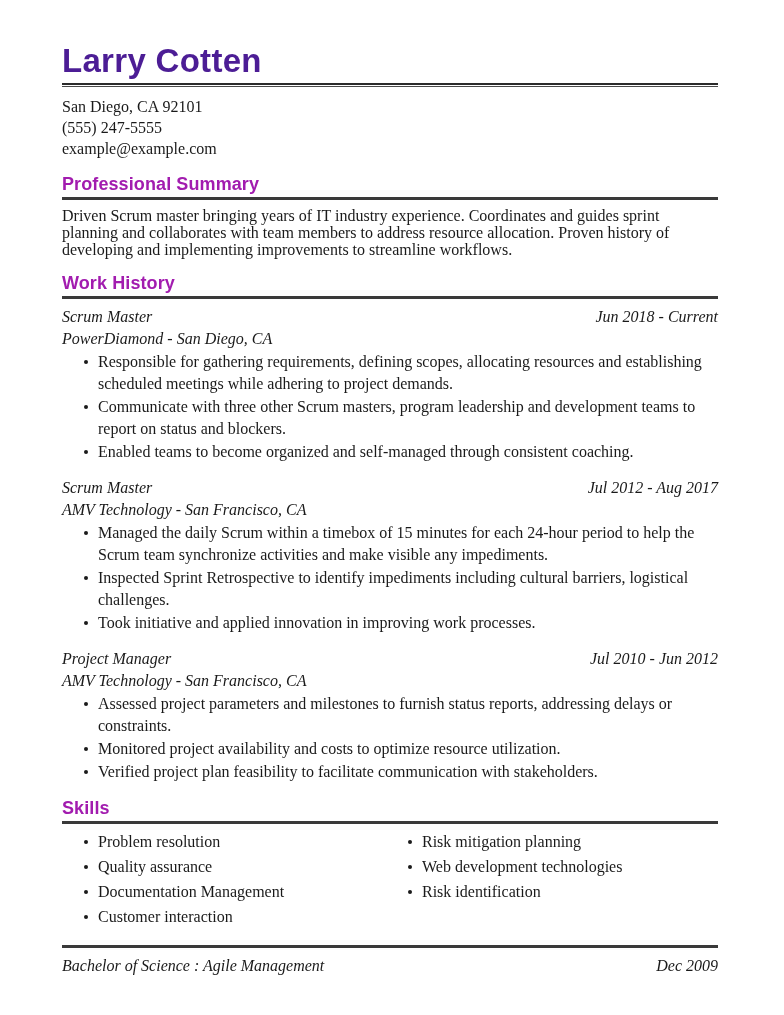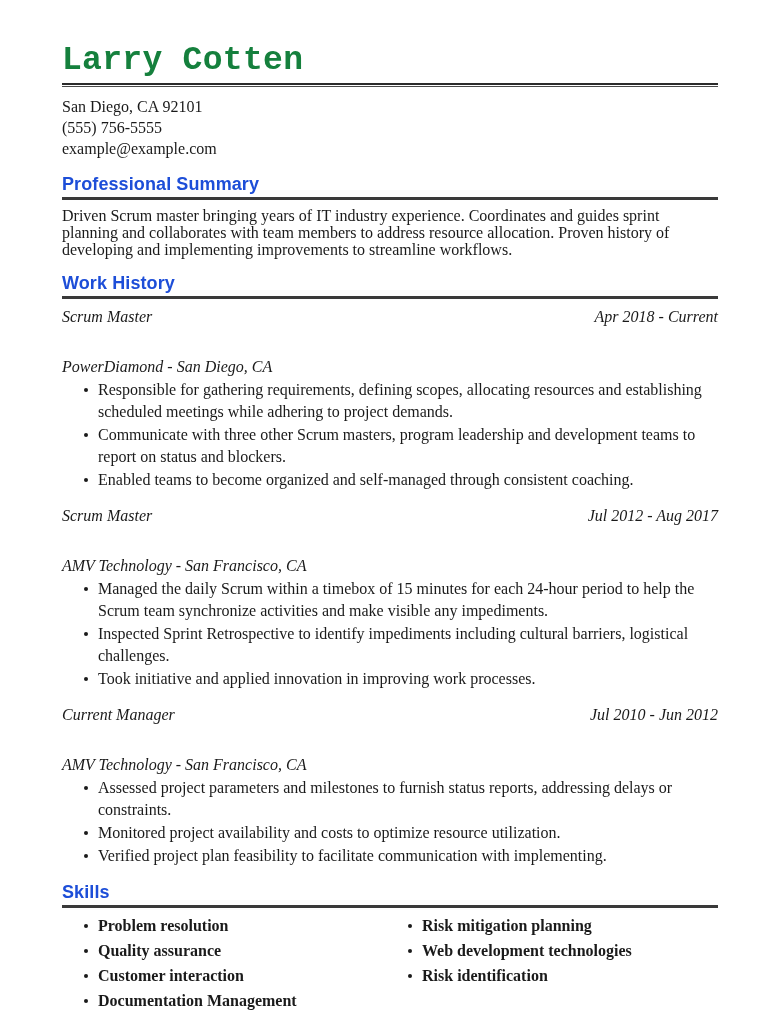--- a/index.html
+++ b/index.html
@@ -20,26 +20,26 @@
 
   .content {
     position: absolute;
     left: 62px;
     top: 42px;
     width: 656px;
   }
 
   
   .name {
-    font-family: Liberation Mono, monospace;
+    font-family: Liberation Sans, sans-serif;
     font-weight: bold;
     font-size: 33px;
     line-height: 38px;
     letter-spacing: 0.3px;
-    color: #15803d;
+    color: #4c1d95;
     margin: 0;
   }
 
   .rule-name {
     border: 0;
     border-top: 2px solid #2b2b2b;
     border-bottom: 1px solid #4a4a4a;
     height: 1px;
     margin: 3px 0 9px 0;
     background: transparent;
@@ -55,21 +55,21 @@
   
   .section {
     margin-top: 14px;
   }
 
   .section-title {
     font-family: "Liberation Sans", "DejaVu Sans", sans-serif;
     font-weight: bold;
     font-size: 18px;
     line-height: 22px;
-    color: #1d4ed8;
+    color: #a21caf;
     margin: 0 0 2px 0;
     letter-spacing: 0.1px;
   }
 
   .rule-section {
     border: 0;
     border-top: 3px solid #3a3a3a;
     height: 0;
     margin: 0 0 7px 0;
     background: transparent;
@@ -109,21 +109,20 @@
     font-size: 16px;
     line-height: 22px;
     white-space: nowrap;
     text-align: right;
   }
 
   .job-company {
     font-style: italic;
     font-size: 16px;
     line-height: 22px;
-    margin-top: 28px;
   }
 
   ul.bullets {
     list-style: none;
     margin: 1px 0 0 0;
     padding: 0;
   }
 
   ul.bullets > li {
     position: relative;
@@ -159,21 +158,20 @@
     margin: 0;
     padding: 0;
   }
 
   .skills-col li {
     position: relative;
     padding-left: 36px;
     font-size: 16px;
     line-height: 22px;
     margin-bottom: 3px;
-    font-weight: bold;
   }
 
   .skills-col li::before {
     content: "";
     position: absolute;
     left: 22px;
     top: 9px;
     width: 4px;
     height: 4px;
     border-radius: 50%;
@@ -212,38 +210,38 @@
 </head>
 <body>
 
 <div class="page">
   <div class="content">
 
     <div>
       <h1 class="name">Larry Cotten</h1>
       <hr class="rule-name">
       <div class="contact-line">San Diego, CA 92101</div>
-      <div class="contact-line">(555) 756-5555</div>
+      <div class="contact-line">(555) 247-5555</div>
       <div class="contact-line">example@example.com</div>
     </div>
 
     <div class="section">
       <h2 class="section-title">Professional Summary</h2>
       <hr class="rule-section">
       <p class="summary-text">Driven Scrum master bringing years of IT industry experience. Coordinates and guides sprint planning and collaborates with team members to address resource allocation. Proven history of developing and implementing improvements to streamline workflows.</p>
     </div>
 
     <div class="section">
       <h2 class="section-title">Work History</h2>
       <hr class="rule-section">
 
       <div class="job">
         <div class="job-head">
           <span class="job-title">Scrum Master</span>
-          <span class="job-dates">Apr 2018 - Current</span>
+          <span class="job-dates">Jun 2018 - Current</span>
         </div>
         <div class="job-company">PowerDiamond - San Diego, CA</div>
         <ul class="bullets">
           <li>Responsible for gathering requirements, defining scopes, allocating resources and establishing scheduled meetings while adhering to project demands.</li>
           <li>Communicate with three other Scrum masters, program leadership and development teams to report on status and blockers.</li>
           <li>Enabled teams to become organized and self-managed through consistent coaching.</li>
         </ul>
       </div>
 
       <div class="job">
@@ -254,42 +252,42 @@
         <div class="job-company">AMV Technology - San Francisco, CA</div>
         <ul class="bullets">
           <li>Managed the daily Scrum within a timebox of 15 minutes for each 24-hour period to help the Scrum team synchronize activities and make visible any impediments.</li>
           <li>Inspected Sprint Retrospective to identify impediments including cultural barriers, logistical challenges.</li>
           <li>Took initiative and applied innovation in improving work processes.</li>
         </ul>
       </div>
 
       <div class="job">
         <div class="job-head">
-          <span class="job-title">Current Manager</span>
+          <span class="job-title">Project Manager</span>
           <span class="job-dates">Jul 2010 - Jun 2012</span>
         </div>
         <div class="job-company">AMV Technology - San Francisco, CA</div>
         <ul class="bullets">
           <li>Assessed project parameters and milestones to furnish status reports, addressing delays or constraints.</li>
           <li>Monitored project availability and costs to optimize resource utilization.</li>
-          <li>Verified project plan feasibility to facilitate communication with implementing.</li>
+          <li>Verified project plan feasibility to facilitate communication with stakeholders.</li>
         </ul>
       </div>
     </div>
 
     <div class="section">
       <h2 class="section-title">Skills</h2>
       <hr class="rule-section">
       <div class="skills-grid">
         <div class="skills-col left">
           <ul>
             <li>Problem resolution</li>
             <li>Quality assurance</li>
+            <li>Documentation Management</li>
             <li>Customer interaction</li>
-            <li>Documentation Management</li>
           </ul>
         </div>
         <div class="skills-col right">
           <ul>
             <li>Risk mitigation planning</li>
             <li>Web development technologies</li>
             <li>Risk identification</li>
           </ul>
         </div>
       </div>

